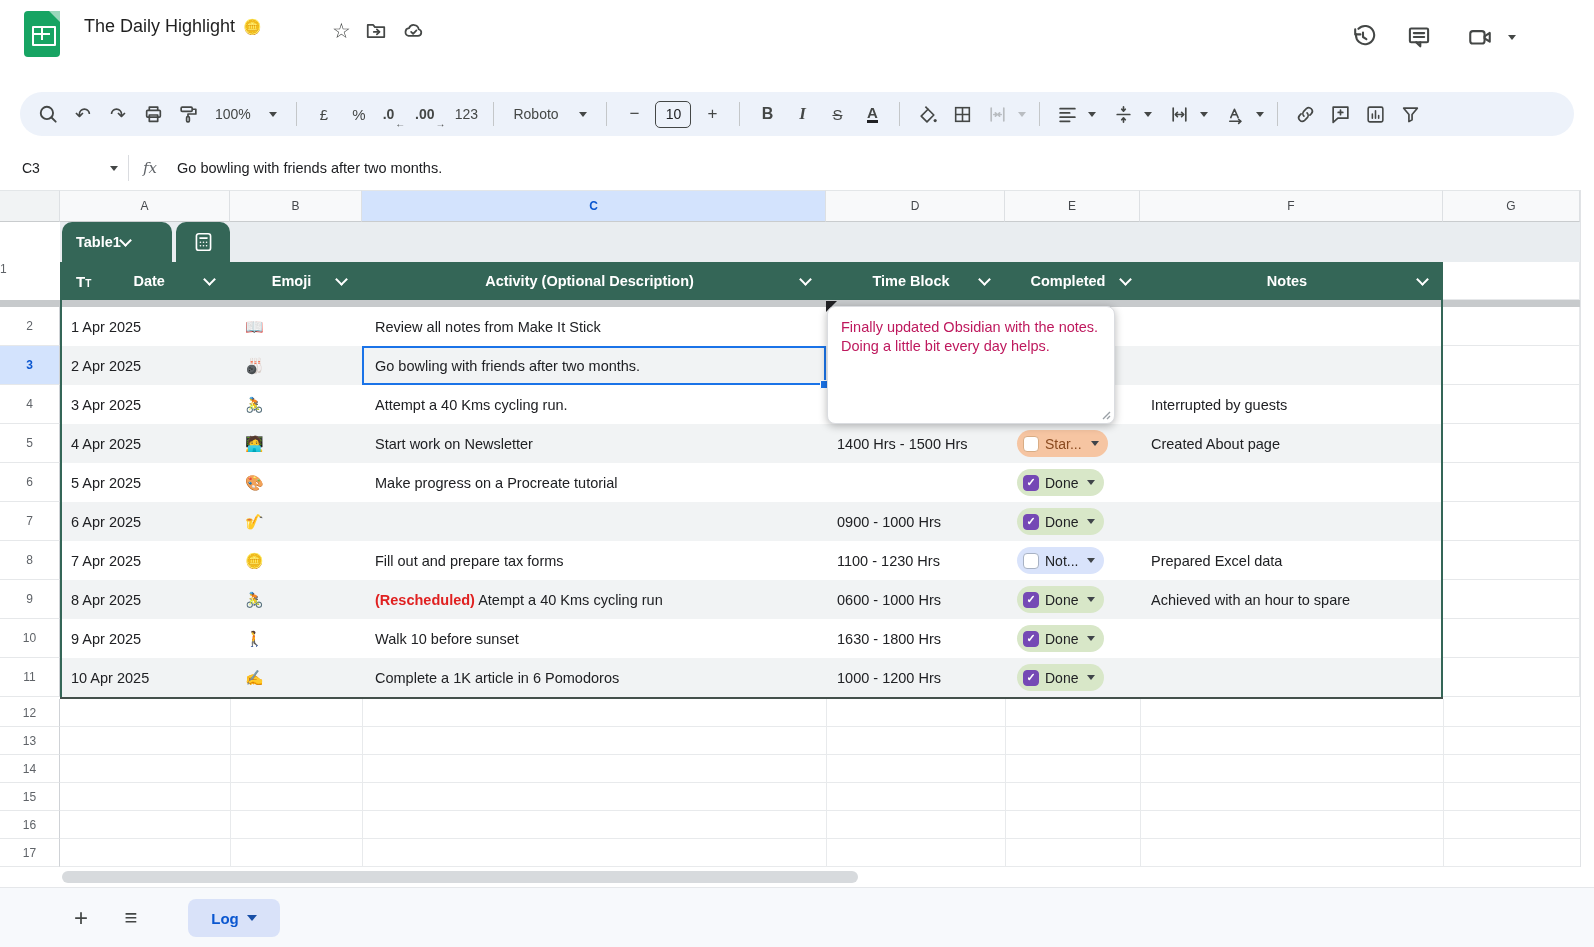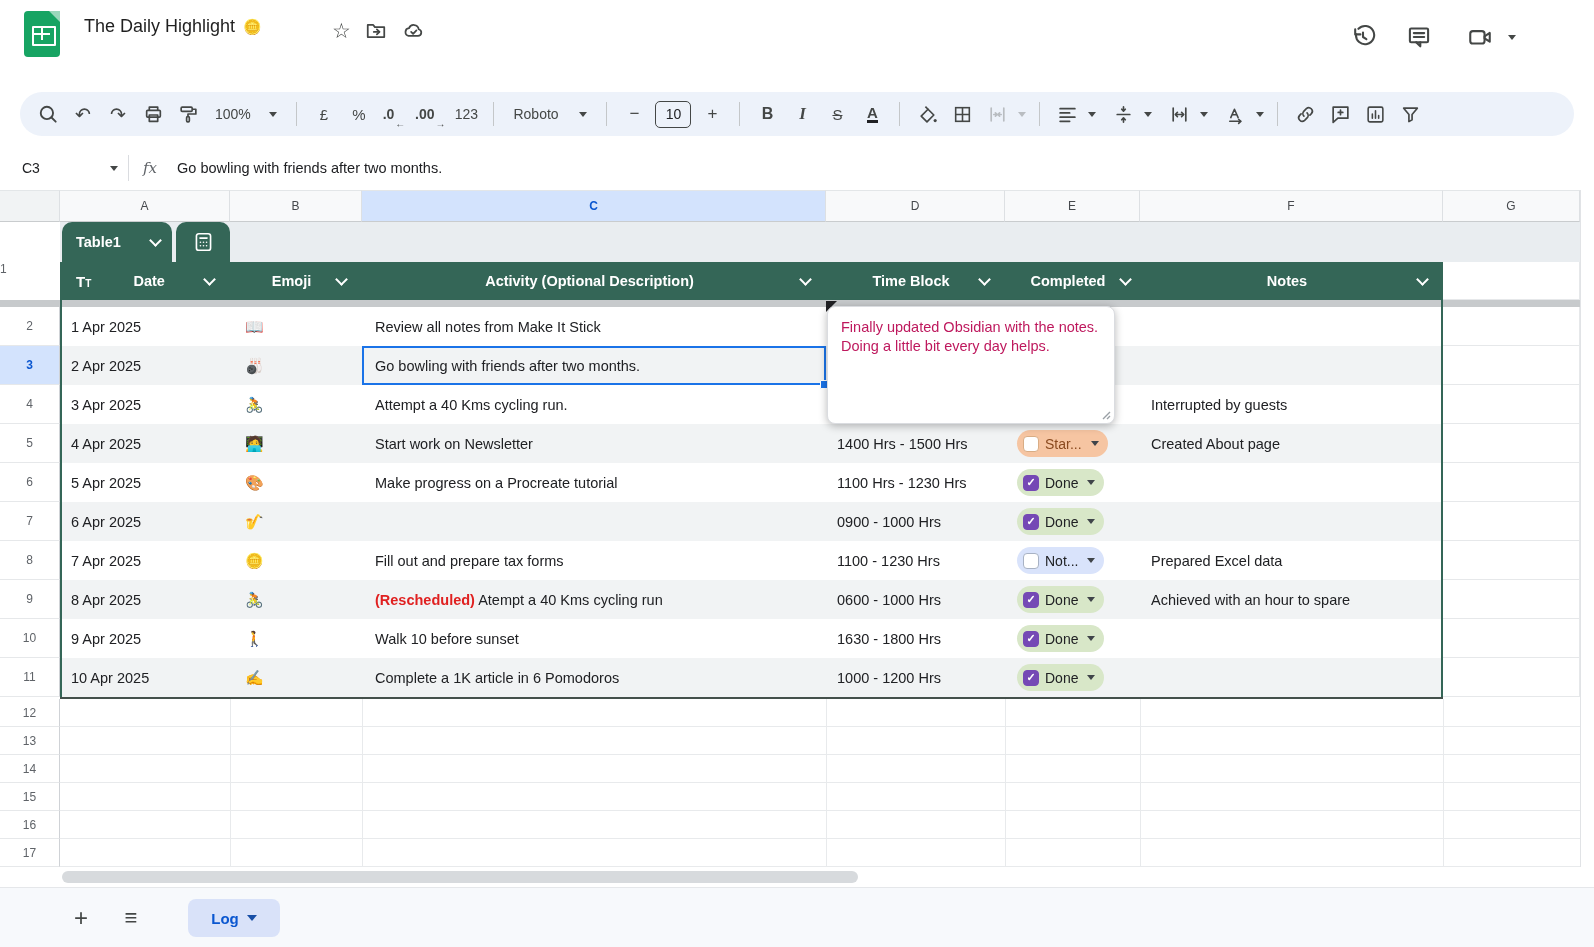--- a/index.html
+++ b/index.html
@@ -49,21 +49,21 @@
 
   
   .colhead{left:0;top:190px;height:32px}
   .ch{position:absolute;top:0;height:32px;box-sizing:border-box;background:#f8f9fa;border-right:1px solid #dde0e3;border-bottom:1px solid #c9ccce;border-top:1px solid #e3e6e8;display:flex;align-items:center;justify-content:center;font-size:12px;color:#46494d;cursor:pointer}
   .ch.selcol{background:#d3e3fd;color:#0b57d0;font-weight:700}
 
   
   .band{left:60px;top:222px;width:1520px;height:40px;background:#e9edf0}
   .bandLeft{left:0;top:222px;width:60px;height:40px;background:#fff;border-right:1px solid #cfd2d6}
   .pill{position:absolute;top:222px;height:40px;background:#346657;border-radius:10px 10px 0 0;display:flex;align-items:center;color:#fff;cursor:pointer}
-  .pill1{left:62px;width:110px;padding:0 12px 0 14px;box-sizing:border-box;justify-content:space-between;font-size:14.5px;font-weight:700}
+  .pill1{left:62px;width:110px;padding:0 12px 0 14px;box-sizing:border-box;font-size:14.5px;font-weight:700}
   .pill2{left:176px;width:54px;justify-content:center}
   .crt{display:inline-block;width:7px;height:7px;border-right:2px solid #fff;border-bottom:2px solid #fff;transform:rotate(45deg);margin-top:-4px}
 
   
   .thead{left:60px;top:262px;width:1383px;height:38px;background:#346657}
   .hc{position:absolute;top:0;height:38px;display:flex;align-items:center;padding:0 16px;box-sizing:border-box;color:#fff;cursor:pointer}
   .hlbl{flex:1;text-align:center;font-size:14.5px;font-weight:700;white-space:nowrap}
   .tt{display:flex;align-items:baseline;font-weight:700;margin-right:2px}
   .tt b{font-size:15px}.tt small{font-size:10px;font-weight:700}
   .gcell-h{left:1443px;top:262px;width:137px;height:38px;background:#fff;border-right:1px solid #e6e8ea;border-bottom:1px solid #e6e8ea;box-sizing:border-box}
@@ -484,21 +484,20 @@
     <div class="cell c-g"></div>
   </div>
 
   <div class="row" style="top:463px">
     <div class="cell rn">6</div>
     <div class="cell c-a">5 Apr 2025</div>
     <div class="cell c-b">🎨</div>
     <div class="cell c-c">
         <span>Make progress on a Procreate tutorial</span>
       </div>
-    <div class="cell c-d">1100 Hrs - 1230 Hrs</div>
     <div class="cell c-e">
         <span class="chip done">
           <span class="box"></span>
           <span class="lbl">Done</span>
           <span class="tri"></span>
         </span>
       </div>
     <div class="cell c-f"></div>
     <div class="cell c-g"></div>
   </div>

